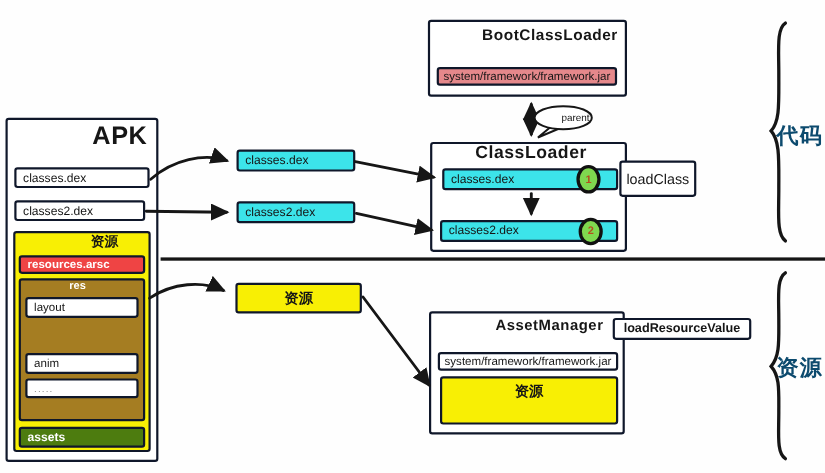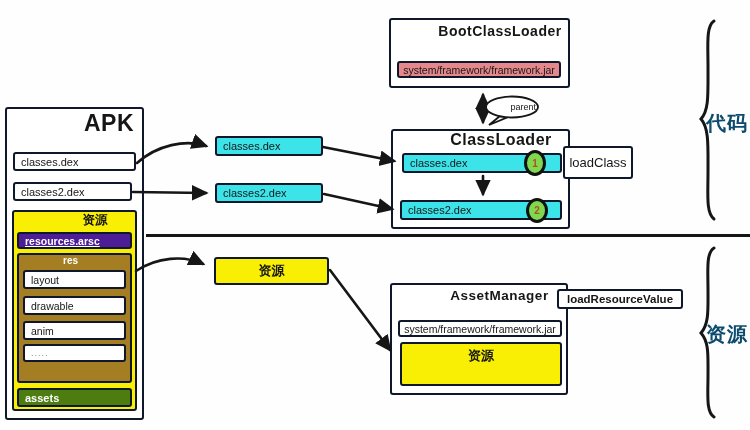--- a/index.html
+++ b/index.html
@@ -14,21 +14,21 @@
     display:flex;align-items:center;
   }
   .thick{border-width:2.5px;}
   .pad{padding-left:6px;}
   .center{justify-content:center;}
   .t-title{font-weight:700;letter-spacing:0.5px;}
   .small{font-size:11px;}
   .white-txt{color:#fff;font-weight:700;}
   .cyan{background:#3ce4ea;}
   .yellow{background:#f8ef04;}
-  .green{background:#4c1d95;text-decoration:underline;}
+  .green{background:#ef4444;}
   .brown{background:#a57d22;}
   .assets-brown{background:#4d7c0f;}
   .pink{background:#e5888b;}
   .badge{
     position:absolute;box-sizing:border-box;border:3px solid #111;border-radius:50%;
     background:#7fd84f;display:flex;align-items:center;justify-content:center;
     font-size:10px;font-weight:700;color:#b4501e;z-index:7;
   }
   .legend{
     position:absolute;font-size:20px;font-weight:700;color:#0c4a6e;z-index:4;
@@ -51,36 +51,35 @@
   <div class="box small pad" style="left:13px;top:182px;width:119px;height:19px;">classes2.dex</div>
 
   <div class="box thick yellow" style="left:12px;top:210px;width:125px;height:201px;"></div>
   <div class="abs" style="left:12px;top:212px;width:125px;text-align:center;font-size:12.5px;font-weight:700;z-index:2;">资源</div>
 
   <div class="box green white-txt pad" style="left:17px;top:232px;width:115px;height:17px;font-size:10.5px;z-index:2;">resources.arsc</div>
 
   <div class="box brown" style="left:17px;top:253px;width:115px;height:130px;z-index:2;"></div>
   <div class="abs white-txt" style="left:22px;top:255px;font-size:10px;z-index:3;">res</div>
   <div class="box pad" style="left:23px;top:270px;width:103px;height:19px;font-size:10.5px;z-index:3;">layout</div>
-  <div class="box pad" style="left:23px;top:296px;width:103px;height:19px;font-size:10.5px;z-index:3;">drawable</div>
   <div class="box pad" style="left:23px;top:321px;width:103px;height:19px;font-size:10.5px;z-index:3;">anim</div>
   <div class="box pad dots" style="left:23px;top:344px;width:103px;height:18px;z-index:3;">.....</div>
 
   <div class="box assets-brown white-txt pad" style="left:17px;top:388px;width:115px;height:19px;font-size:11px;z-index:2;">assets</div>
 
   <div class="box cyan pad small" style="left:215px;top:136px;width:108px;height:20px;">classes.dex</div>
   <div class="box cyan pad small" style="left:215px;top:183px;width:108px;height:20px;">classes2.dex</div>
   <div class="box yellow center" style="left:214px;top:257px;width:115px;height:28px;font-size:13px;font-weight:700;align-items:flex-start;padding-top:3px;">资源</div>
 
   <div class="box thick" style="left:389px;top:18px;width:181px;height:70px;"></div>
   <div class="abs t-title" style="left:389px;top:23px;width:181px;text-align:center;font-size:14px;z-index:2;">BootClassLoader</div>
   <div class="box pink center" style="left:397px;top:61px;width:164px;height:17px;font-size:10.5px;z-index:2;">system/framework/framework.jar</div>
 
   <div class="box thick" style="left:391px;top:129px;width:179px;height:100px;"></div>
-  <div class="abs t-title" style="left:391px;top:131px;width:179px;text-align:center;font-size:16px;z-index:2;">ClassLoader</div>
+  <div class="abs t-title" style="left:391px;top:131px;width:179px;text-align:left;font-size:16px;z-index:2;">ClassLoader</div>
   <div class="box cyan pad small" style="left:402px;top:153px;width:160px;height:20px;z-index:2;">classes.dex</div>
   <div class="box cyan pad small" style="left:400px;top:200px;width:162px;height:20px;z-index:2;">classes2.dex</div>
 
   <div class="box thick center" style="left:563px;top:146px;width:70px;height:33px;font-size:13px;z-index:3;">loadClass</div>
 
   <div class="divider" style="left:146px;top:234px;width:604px;height:3px;"></div>
 
   <div class="box thick" style="left:390px;top:283px;width:178px;height:112px;"></div>
   <div class="abs t-title" style="left:390px;top:288px;width:178px;text-align:center;font-size:13.5px;z-index:2;">AssetManager</div>
   <div class="box center" style="left:398px;top:320px;width:164px;height:17px;font-size:10.5px;z-index:2;">system/framework/framework.jar</div>

